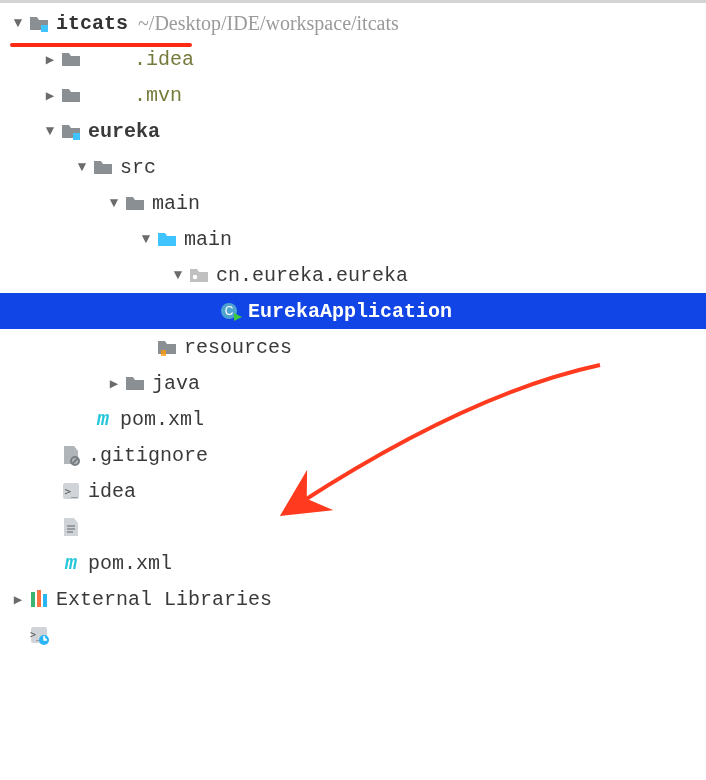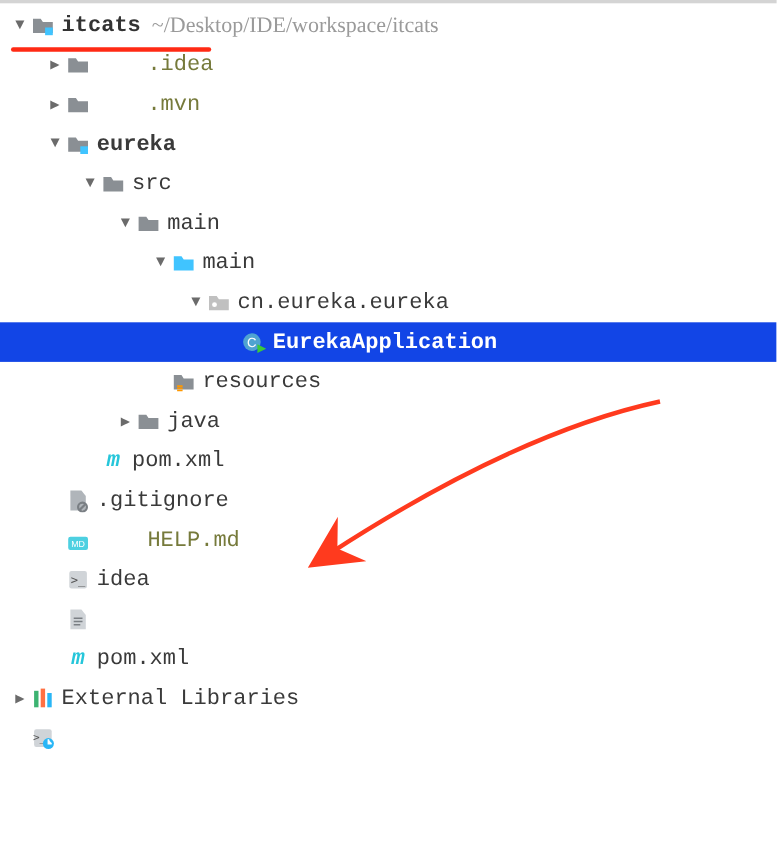--- a/index.html
+++ b/index.html
@@ -224,30 +224,20 @@
     <span class="icon">
       <svg width="22" height="22" viewBox="0 0 22 22">
         <path fill="#b0b5ba" d="M4 2 h10 l4 5 v13 H4 z"></path>
         <circle fill="none" stroke="#7a7f84" stroke-width="2" cx="15" cy="17" r="4"></circle>
         <line stroke="#7a7f84" stroke-width="2" x1="12" y1="20" x2="18" y2="14"></line>
       </svg>
     </span>
     <span class="label dim">.gitignore</span>
   </div>
 
-  <div class="row lv1">
-    <span class="arrow blank">▶</span>
-    <span class="icon">
-      <svg width="22" height="22" viewBox="0 0 22 22">
-        <rect fill="#4dd0e1" x="2" y="8" width="18" height="12" rx="2"></rect>
-        <text x="11" y="17" text-anchor="middle" font-size="8" fill="#fff" font-family="sans-serif">MD</text>
-      </svg>
-    </span>
-    <span class="label muted">HELP.md</span>
-  </div>
 
   <div class="row lv1">
     <span class="arrow blank">▶</span>
     <span class="icon">
       <svg width="22" height="22" viewBox="0 0 22 22">
         <rect fill="#d0d4d8" x="3" y="3" width="16" height="16" rx="2"></rect>
         <text x="11" y="15" text-anchor="middle" font-size="11" fill="#555" font-family="monospace">&gt;_</text>
       </svg>
     </span>
     <span class="label dim">idea</span>

